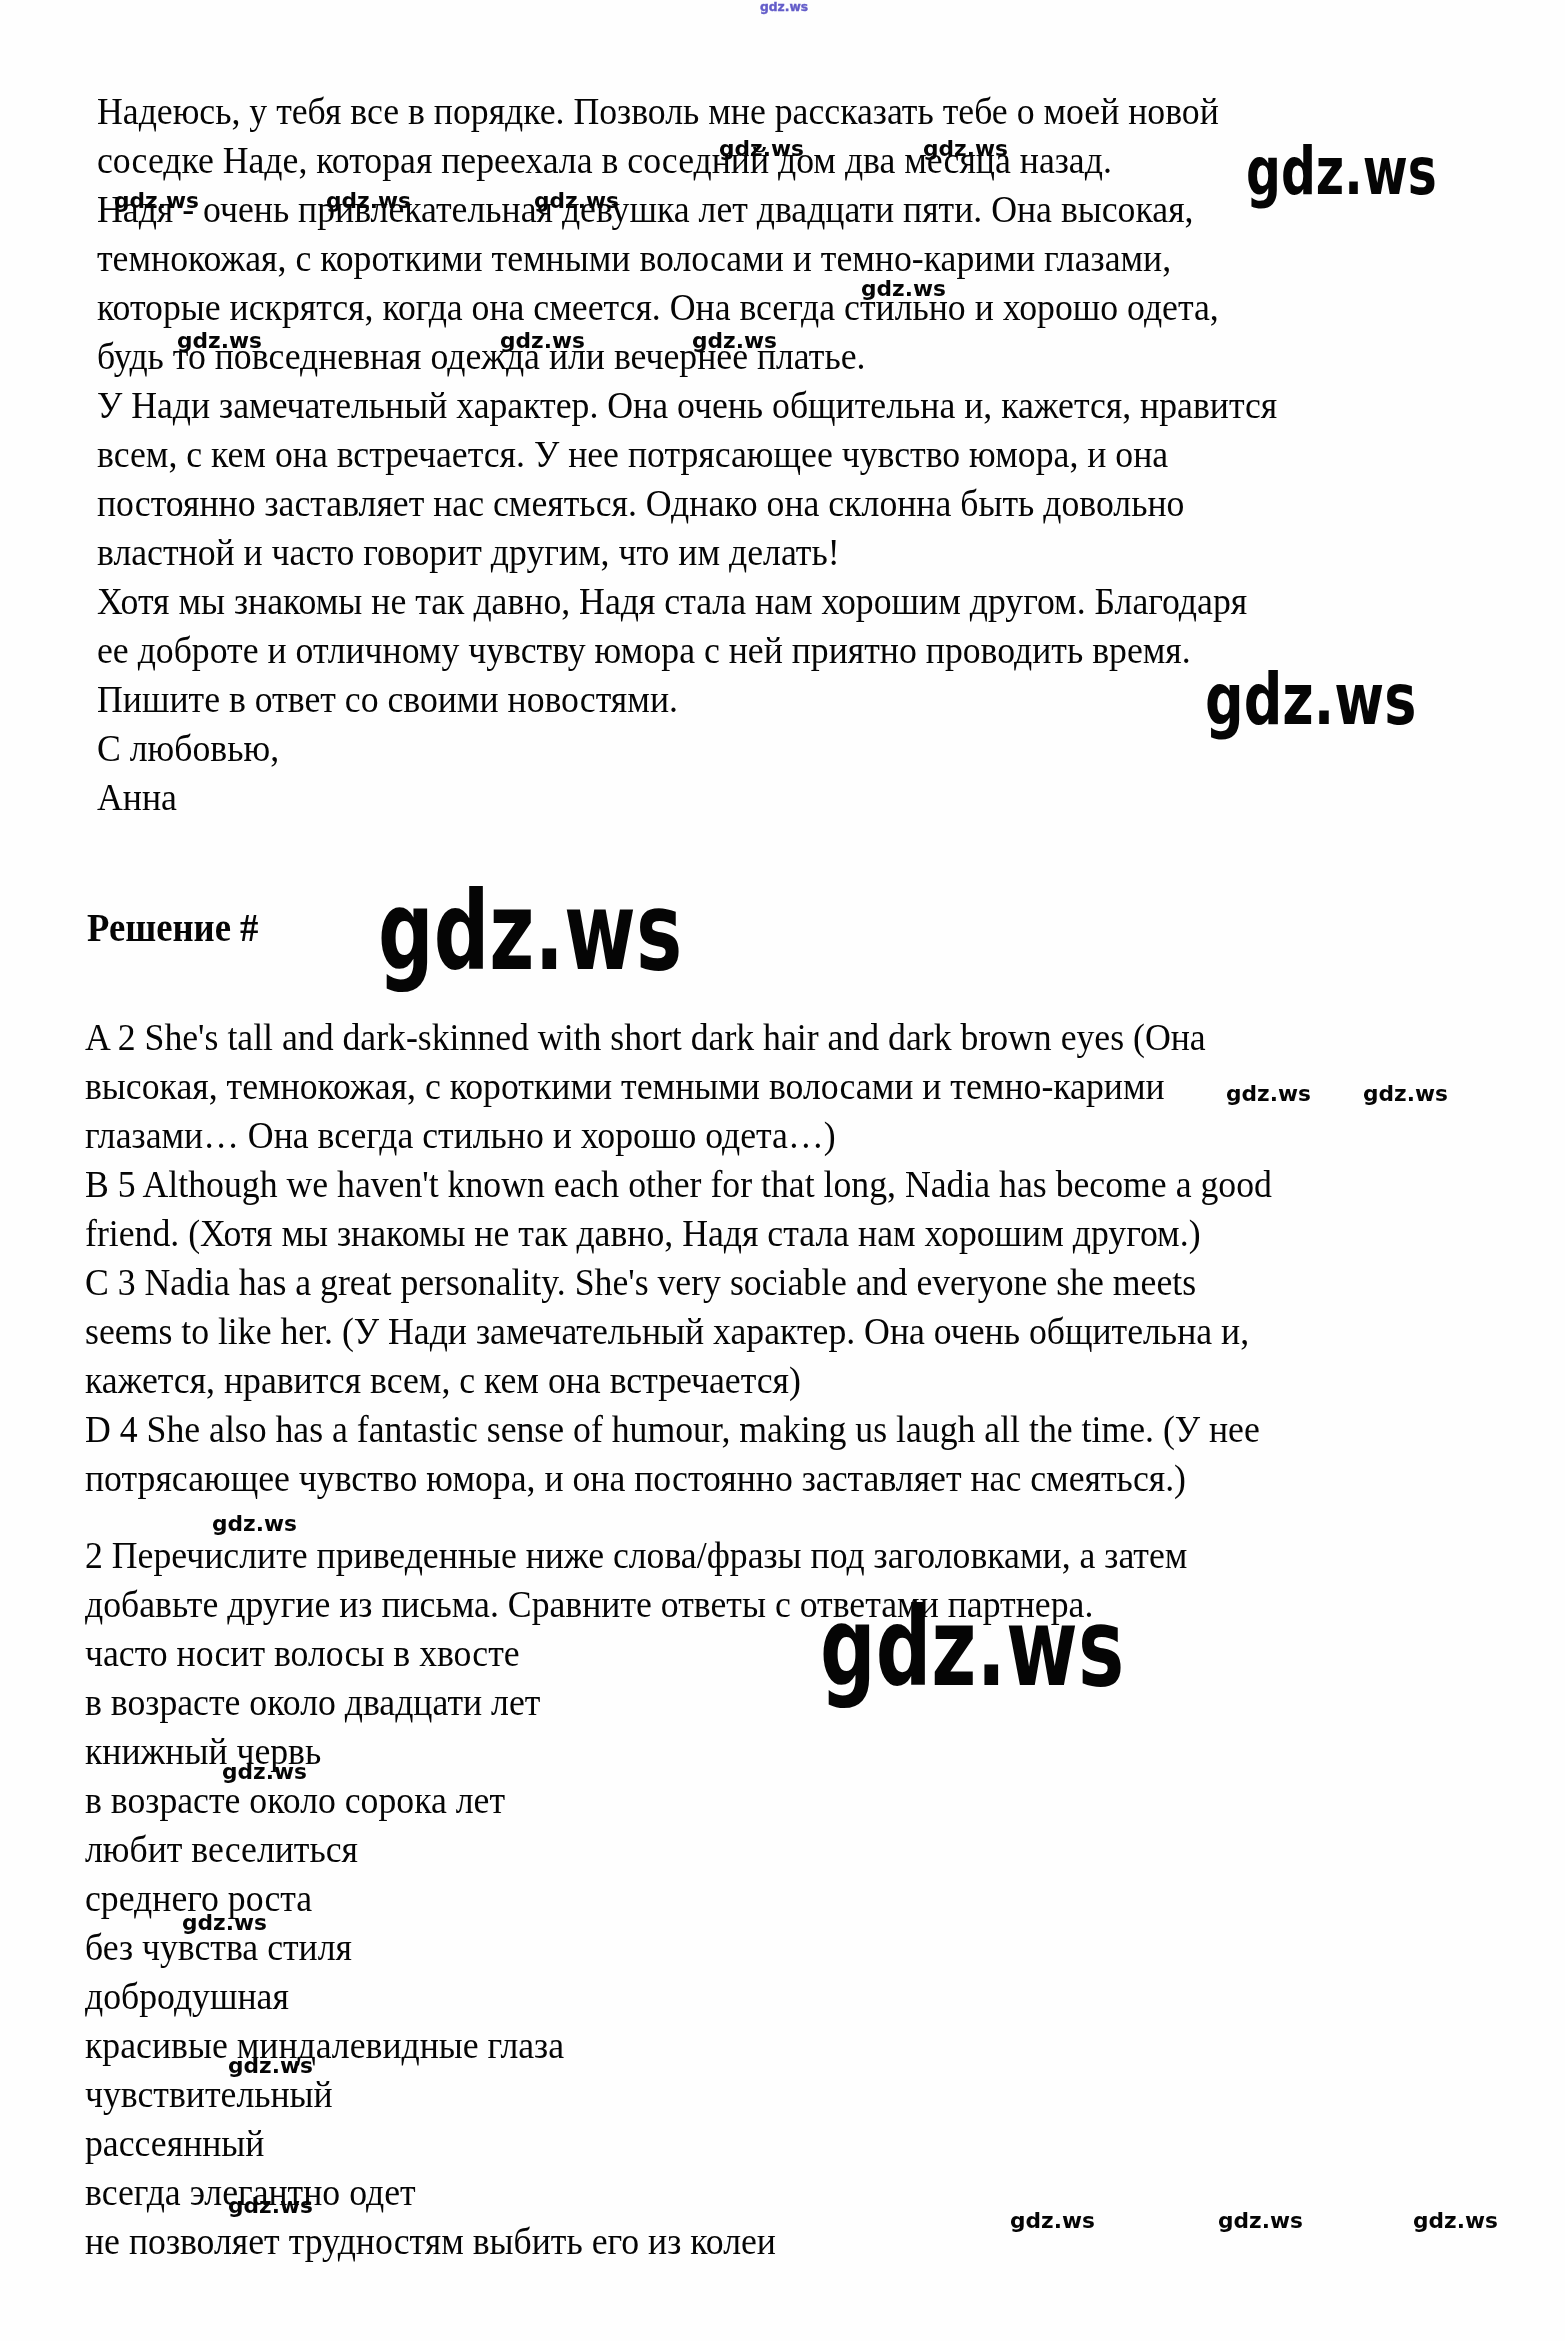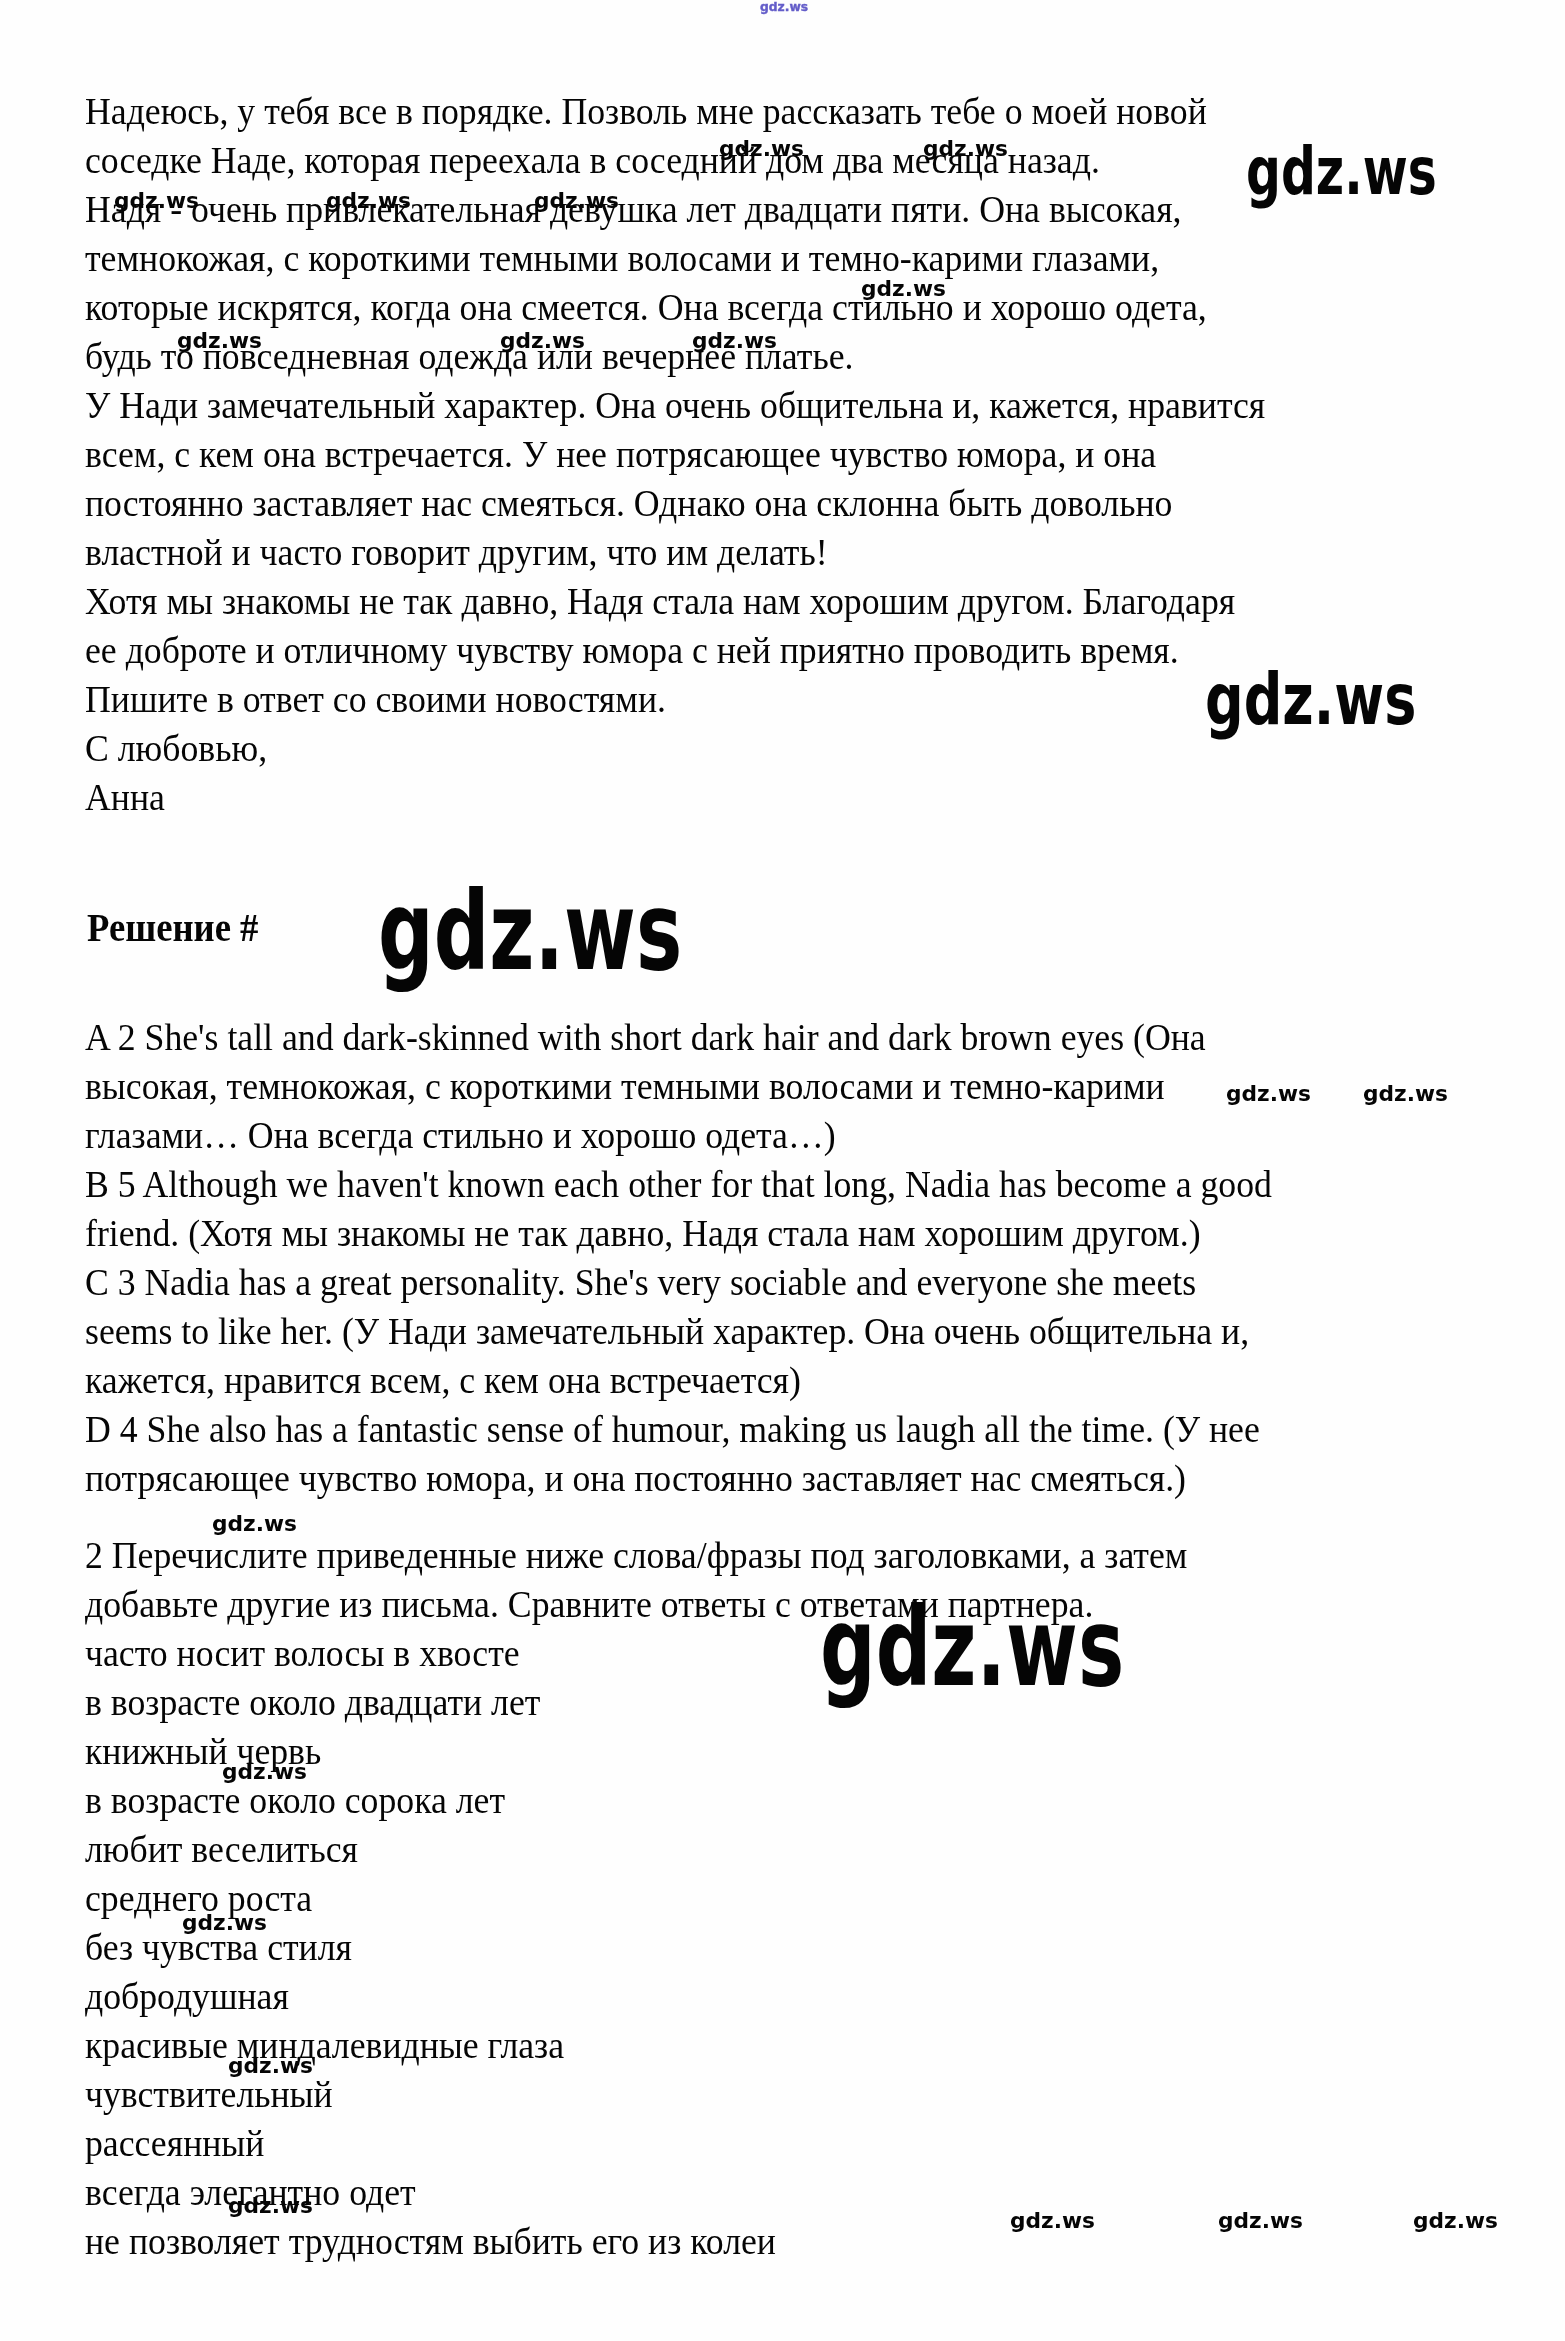--- a/index.html
+++ b/index.html
@@ -6,21 +6,21 @@
   .page {
     position:relative;
     width:1566px; height:2342px;
     background:#fefefe;
     overflow:hidden;
     font-family:"Liberation Serif", serif;
     color:var(--ink, #050505);
   }
   
   .txt { position:absolute; left:85px; font-size:38px; }
-  .letter  { top:87px;  line-height:49px; }
+  .letter  { top:87px;  line-height:49px;margin-left:12px; }
   .answers { top:993px; line-height:49px;margin-top:20px; }
   .task    { top:1531px; line-height:49px; }
   .ln { white-space:pre; transform:scaleX(0.94); transform-origin:0 50%; }
   .heading {
     position:absolute; left:87px; top:904px; margin:0;
     font-size:39px; font-weight:bold; line-height:48px;
     white-space:pre; transform:scaleX(0.94); transform-origin:0 50%;
   }
   
   .wm {

